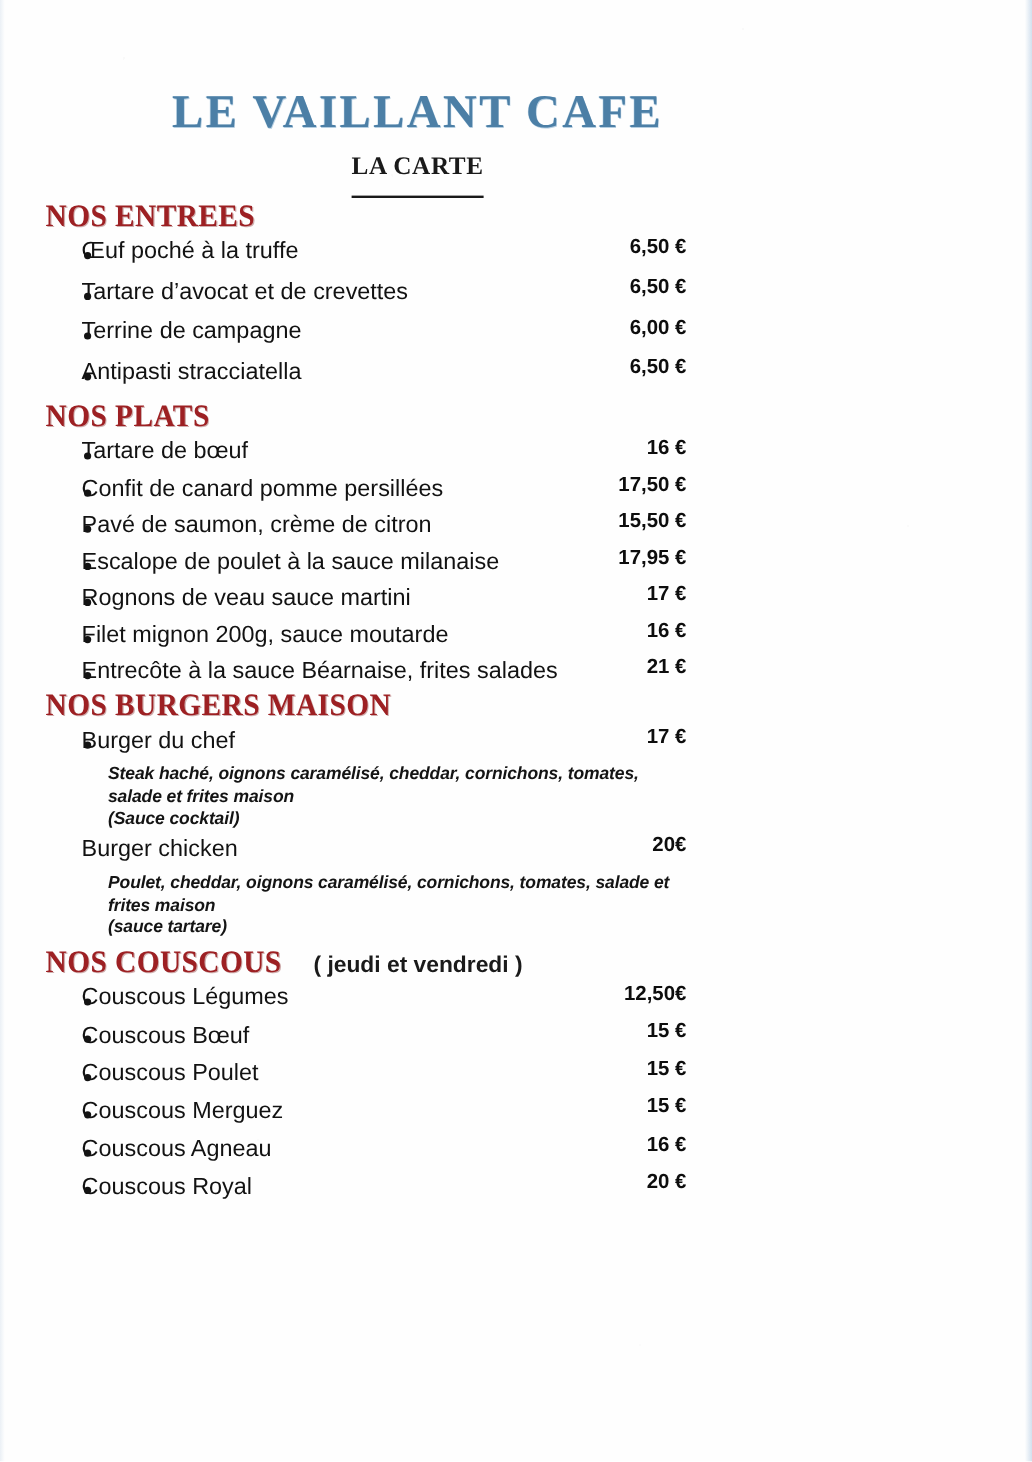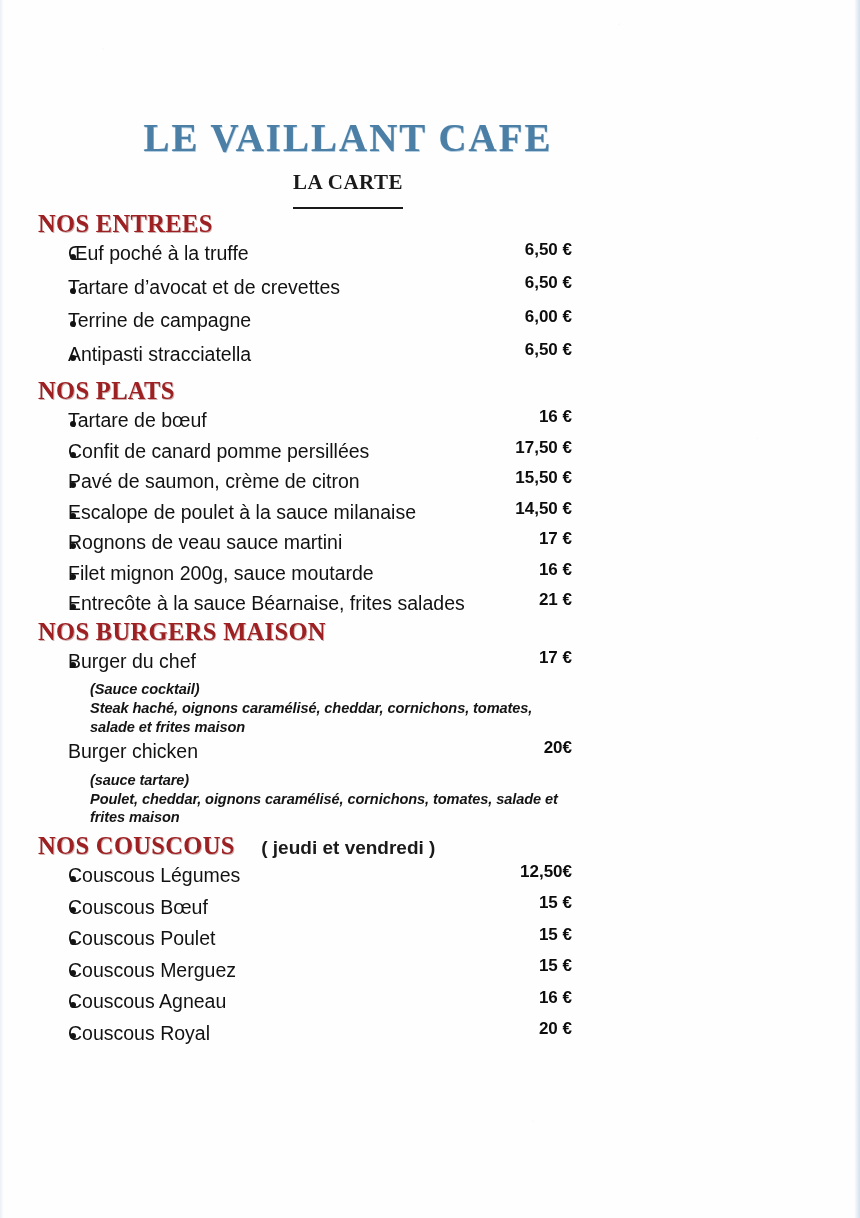--- a/index.html
+++ b/index.html
@@ -40,21 +40,20 @@
     position: absolute;
     top: 0; left: 0;
     width: 4px; height: 100%;
     background: linear-gradient(to right, rgba(200,215,230,0.35), rgba(255,255,255,0));
   }
 
   .content {
     position: absolute;
     left: 0; top: 0;
     width: 696px;
-    margin-top: 44px;
   }
 
   
   .title-block {
     text-align: center;
     padding-top: 74px;
   }
   .main-title {
     font-family: "Liberation Serif", "DejaVu Serif", serif;
     font-size: 39px;
@@ -207,21 +206,21 @@
             <span class="row-price">17,50 €</span>
           </div>
           <div class="row" style="margin-top: 11px;">
             <span class="bullet"></span>
             <span class="row-name">Pavé de saumon, crème de citron</span>
             <span class="row-price">15,50 €</span>
           </div>
           <div class="row" style="margin-top: 11px;">
             <span class="bullet"></span>
             <span class="row-name">Escalope de poulet à la sauce milanaise</span>
-            <span class="row-price">14,50 €</span>
+            <span class="row-price">17,95 €</span>
           </div>
           <div class="row" style="margin-top: 11px;">
             <span class="bullet"></span>
             <span class="row-name">Rognons de veau sauce martini</span>
             <span class="row-price">17 €</span>
           </div>
           <div class="row" style="margin-top: 11px;">
             <span class="bullet"></span>
             <span class="row-name">Filet mignon 200g, sauce moutarde</span>
             <span class="row-price">16 €</span>
@@ -235,30 +234,30 @@
         <div class="section" style="margin-top: 3px;">
           <div class="section-head">
             <div class="section-title">NOS BURGERS MAISON</div>
           </div>
           <div class="row" style="margin-top: 6px;">
             <span class="bullet"></span>
             <span class="row-name">Burger du chef</span>
             <span class="row-price">17 €</span>
           </div>
           <div class="desc" style="margin-top: 9px; margin-bottom: 2px;">
+            <div>Steak haché, oignons caramélisé, cheddar, cornichons, tomates, salade et frites maison</div>
             <div>(Sauce cocktail)</div>
-            <div>Steak haché, oignons caramélisé, cheddar, cornichons, tomates, salade et frites maison</div>
           </div>
           <div class="row" style="margin-top: 6px;">
             <span class="row-name">Burger chicken</span>
             <span class="row-price">20€</span>
           </div>
           <div class="desc" style="margin-top: 9px; margin-bottom: 2px;">
+            <div>Poulet, cheddar, oignons caramélisé, cornichons, tomates, salade et frites maison</div>
             <div>(sauce tartare)</div>
-            <div>Poulet, cheddar, oignons caramélisé, cornichons, tomates, salade et frites maison</div>
           </div>
         </div>
         <div class="section" style="margin-top: 4px;">
           <div class="section-head">
             <div class="section-title">NOS COUSCOUS</div>
             <div class="section-note">( jeudi et vendredi )</div>
           </div>
           <div class="row" style="margin-top: 6px;">
             <span class="bullet"></span>
             <span class="row-name">Couscous Légumes</span>

